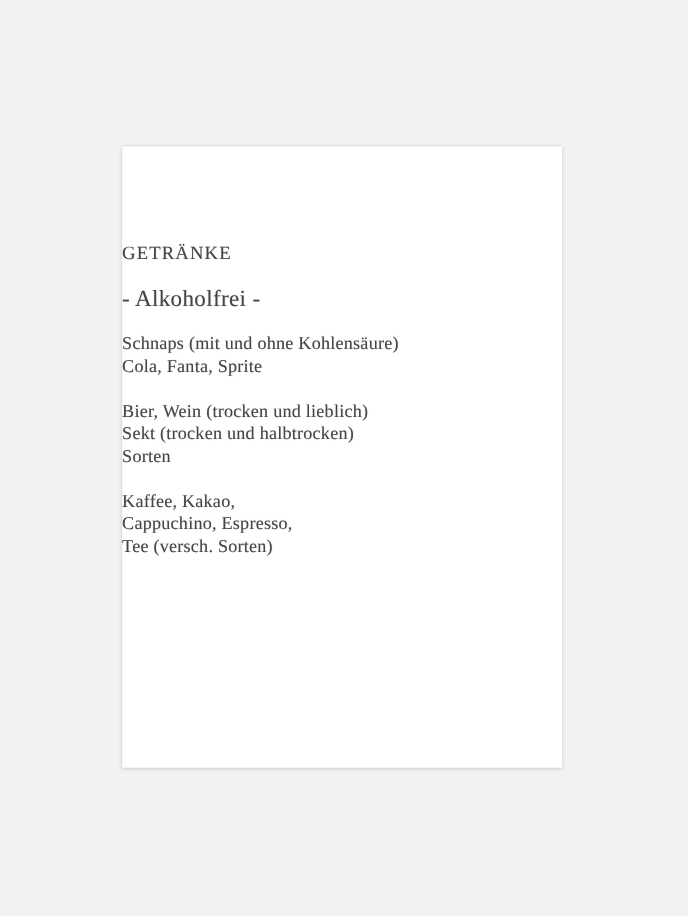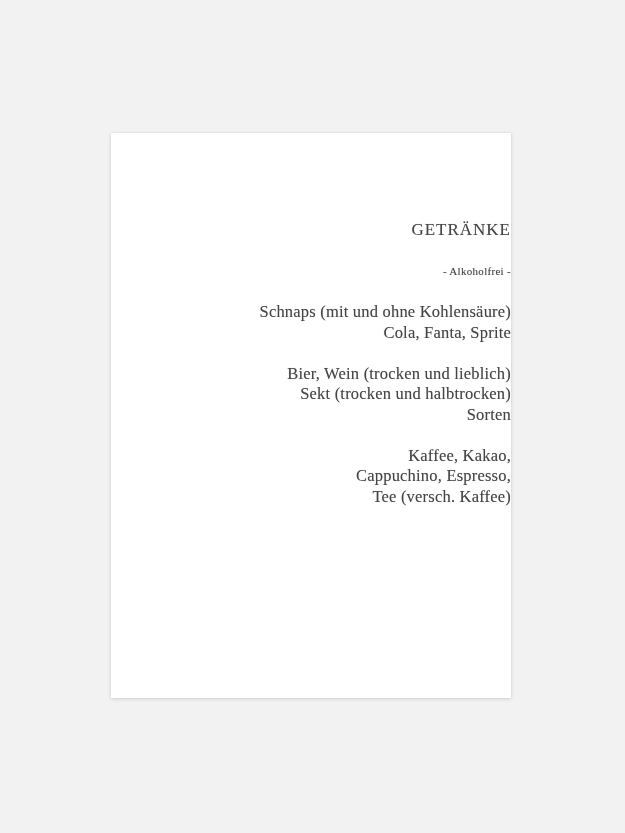--- a/index.html
+++ b/index.html
@@ -21,32 +21,32 @@
   .menu-card {
     position: absolute;
     left: 111px;
     top: 133px;
     width: 400px;
     height: 565px;
     background: #ffffff;
     box-shadow: 0 1px 4px rgba(0,0,0,0.14), 0 0 1px rgba(0,0,0,0.10);
     box-sizing: border-box;
     padding-top: 86px;
-    text-align: right;
+    text-align: left;
     color: #454545;
   }
   .menu-title {
     font-size: 17px;
     line-height: 21px;
     letter-spacing: 1px;
     margin: 0 0 20.5px 0;
     text-shadow: 0 0 1px rgba(69,69,69,0.35);
   }
   .menu-section-header {
-    font-size: 11px;
+    font-size: 21px;
     line-height: 21px;
     letter-spacing: 0.3px;
     margin: 0 0 20.5px 0;
     text-shadow: 0 0 1px rgba(69,69,69,0.35);
   }
   .menu-items {
     margin: 0 0 20.5px 0;
   }
   .menu-items.last {
     margin-bottom: 0;
@@ -74,17 +74,17 @@
 
     <div class="menu-items">
       <div class="menu-item">Bier, Wein (trocken und lieblich)</div>
       <div class="menu-item">Sekt (trocken und halbtrocken)</div>
       <div class="menu-item">Sorten</div>
     </div>
 
     <div class="menu-items last">
       <div class="menu-item">Kaffee, Kakao,</div>
       <div class="menu-item">Cappuchino, Espresso,</div>
-      <div class="menu-item">Tee (versch. Kaffee)</div>
+      <div class="menu-item">Tee (versch. Sorten)</div>
     </div>
 
   </div>
 </div>
 
 </body></html>

